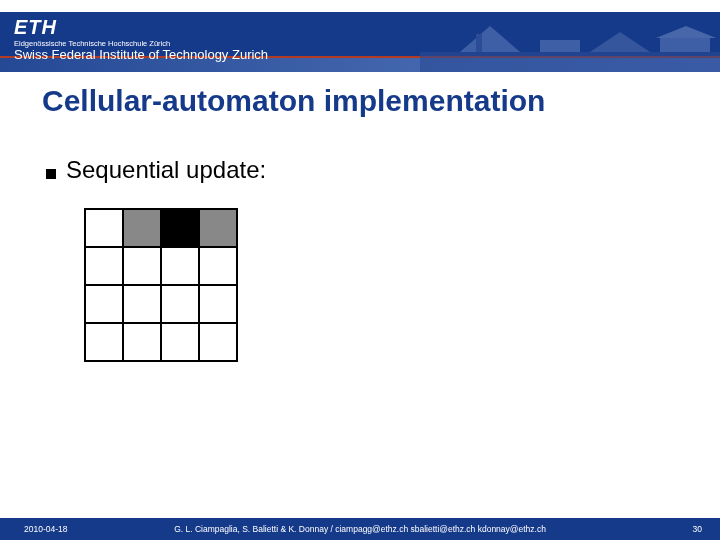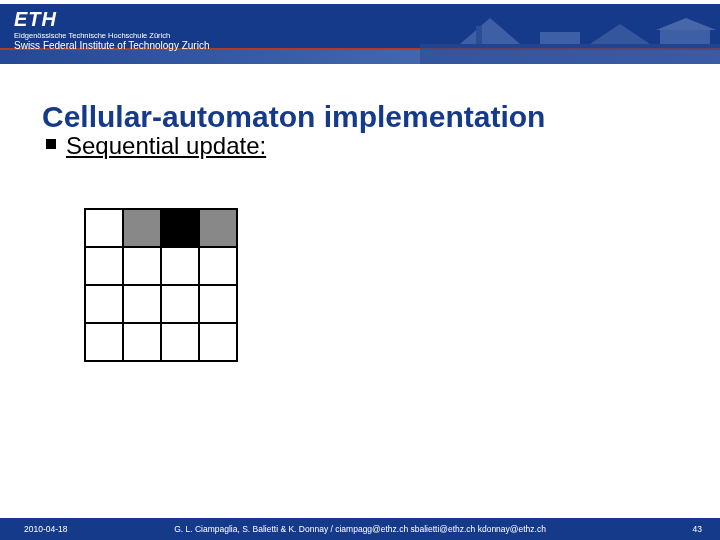--- a/index.html
+++ b/index.html
@@ -1,33 +1,33 @@
 <!DOCTYPE html>
 <html><head>
 <meta charset="utf-8">
 <style>
   * { margin: 0; padding: 0; box-sizing: border-box; }
   html, body { width: 720px; height: 540px; font-family: Arial, Helvetica, sans-serif; background: #fff; overflow: hidden; }
   .slide { position: relative; width: 720px; height: 540px; background: #fff; }
 
-  .header-band { position: absolute; top: 4px; left: 0; width: 720px; height: 62px; }
+  .header-band { position: absolute; top: 12px; left: 0; width: 720px; height: 62px; }
   .header-top { position: absolute; top: 0; left: 0; width: 720px; height: 44px; background: #163a8a; }
   .header-sep { position: absolute; top: 44px; left: 0; width: 720px; height: 2px; background: #b33b24; }
   .header-bot { position: absolute; top: 46px; left: 0; width: 720px; height: 14px; background: linear-gradient(90deg,#1a3f90 0%, #3a5faa 60%, #4b6dbb 100%); opacity: 0.95; }
 
   .logo-block { position: absolute; top: 4px; left: 14px; color: #fff; }
   .eth-logo { font-weight: 900; font-size: 20px; letter-spacing: 1.0px; font-style: italic; }
   .subtext1 { font-size: 7.5px; margin-top: 1px; line-height: 1.1; }
-  .subtext2 { font-size: 10px; line-height: 1.1; }
+  .subtext2 { font-size: 13px; line-height: 1.1; }
 
   .bg-buildings { position: absolute; top: 0; right: 0; width: 300px; height: 60px; opacity: 0.6; pointer-events: none; }
 
-  .title { position: absolute; top: 84px; left: 42px; color: #163a8a; font-size: 30px; font-weight: 700; margin-top: 16px; }
+  .title { position: absolute; top: 84px; left: 42px; color: #163a8a; font-size: 30px; font-weight: 700; }
 
-  .bullet-row { position: absolute; top: 132px; left: 46px; display: flex; align-items: flex-start; gap: 10px; text-decoration: underline; }
+  .bullet-row { position: absolute; top: 156px; left: 46px; display: flex; align-items: center; gap: 10px; }
   .bullet-mark { width: 10px; height: 10px; background: #000; margin-top: 7px; }
   .bullet-text { font-size: 24px; color: #000; }
 
   .grid-wrap { position: absolute; top: 208px; left: 84px; }
   .ca-grid { border-collapse: collapse; }
   .ca-grid td { width: 38px; height: 38px; border: 2.5px solid #000; background: #fff; }
   .ca-grid td.g { background: #888; }
   .ca-grid td.k { background: #000; }
 
   .footer { position: absolute; bottom: 0; left: 0; width: 720px; height: 22px; background: #163a8a; color: #fff; font-size: 8.5px; display: flex; align-items: center; }
@@ -94,16 +94,16 @@
         <td></td>
         <td></td>
       </tr>
     </tbody>
       </table>
   </div>
 
   <div class="footer">
     <div class="date">2010-04-18</div>
     <div class="authors">G. L. Ciampaglia, S. Balietti &amp; K. Donnay /  ciampagg@ethz.ch  sbalietti@ethz.ch  kdonnay@ethz.ch</div>
-    <div class="page">43</div>
+    <div class="page">30</div>
   </div>
 
 </div>
 
 </body></html>

